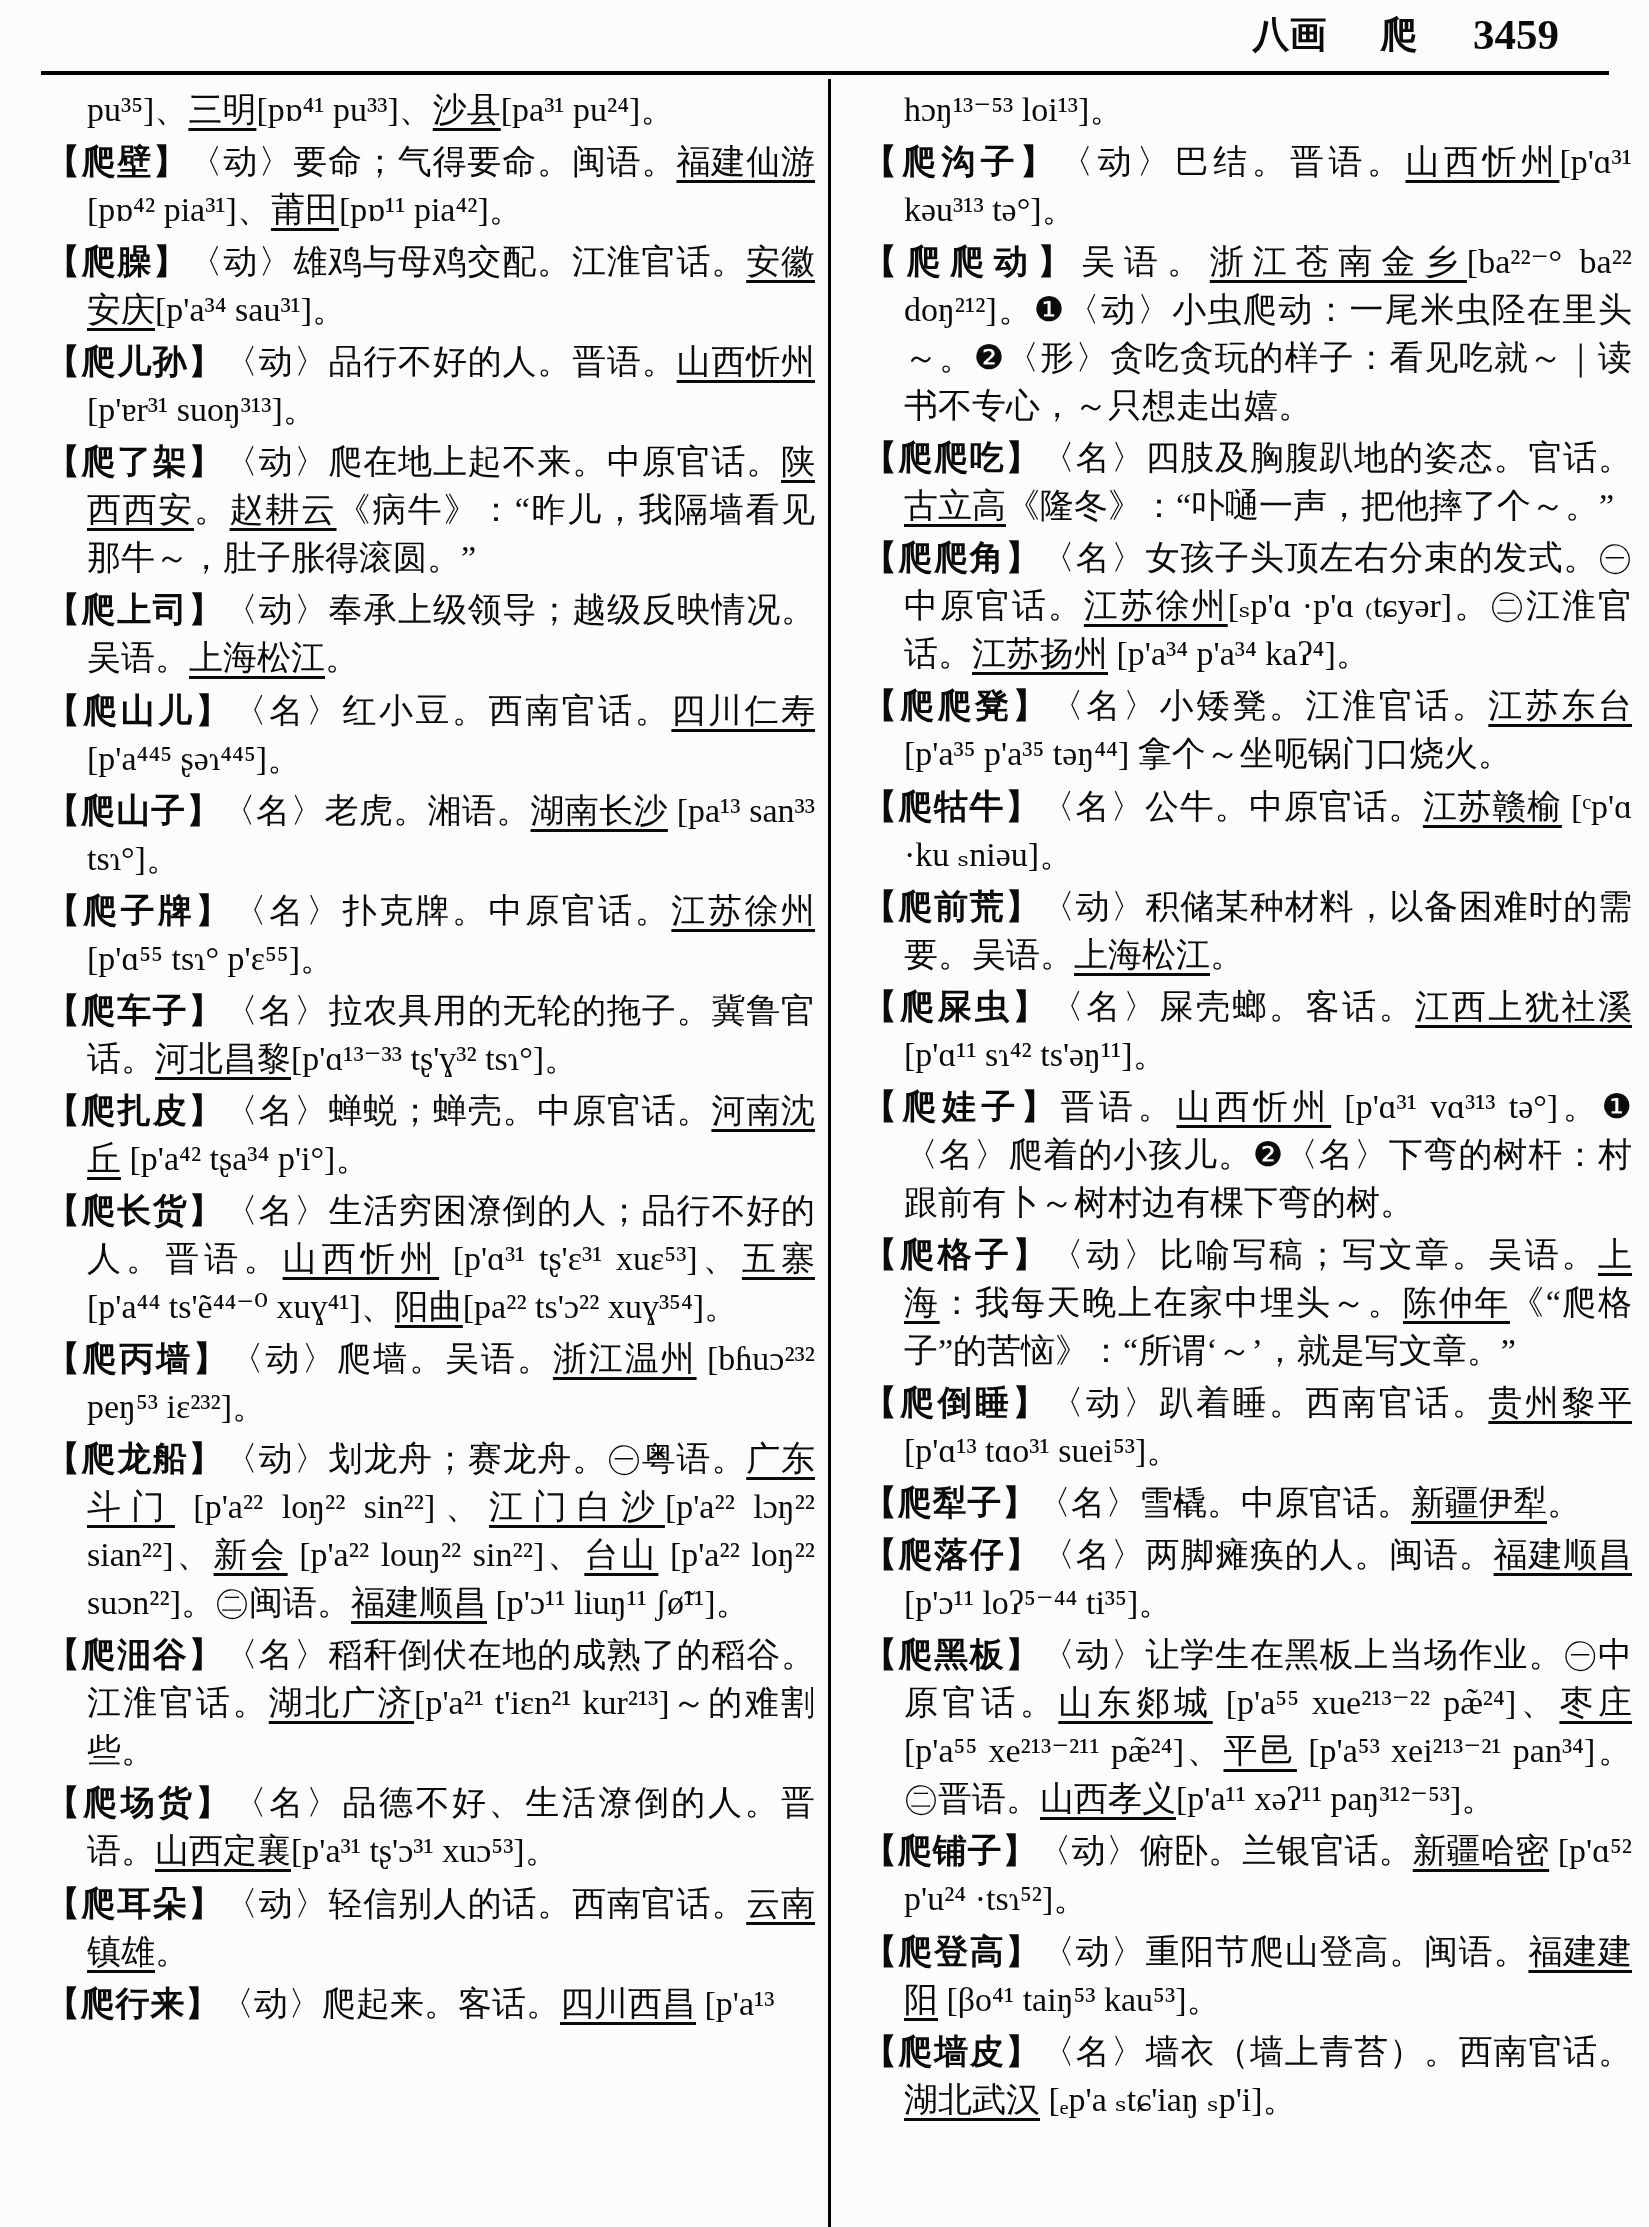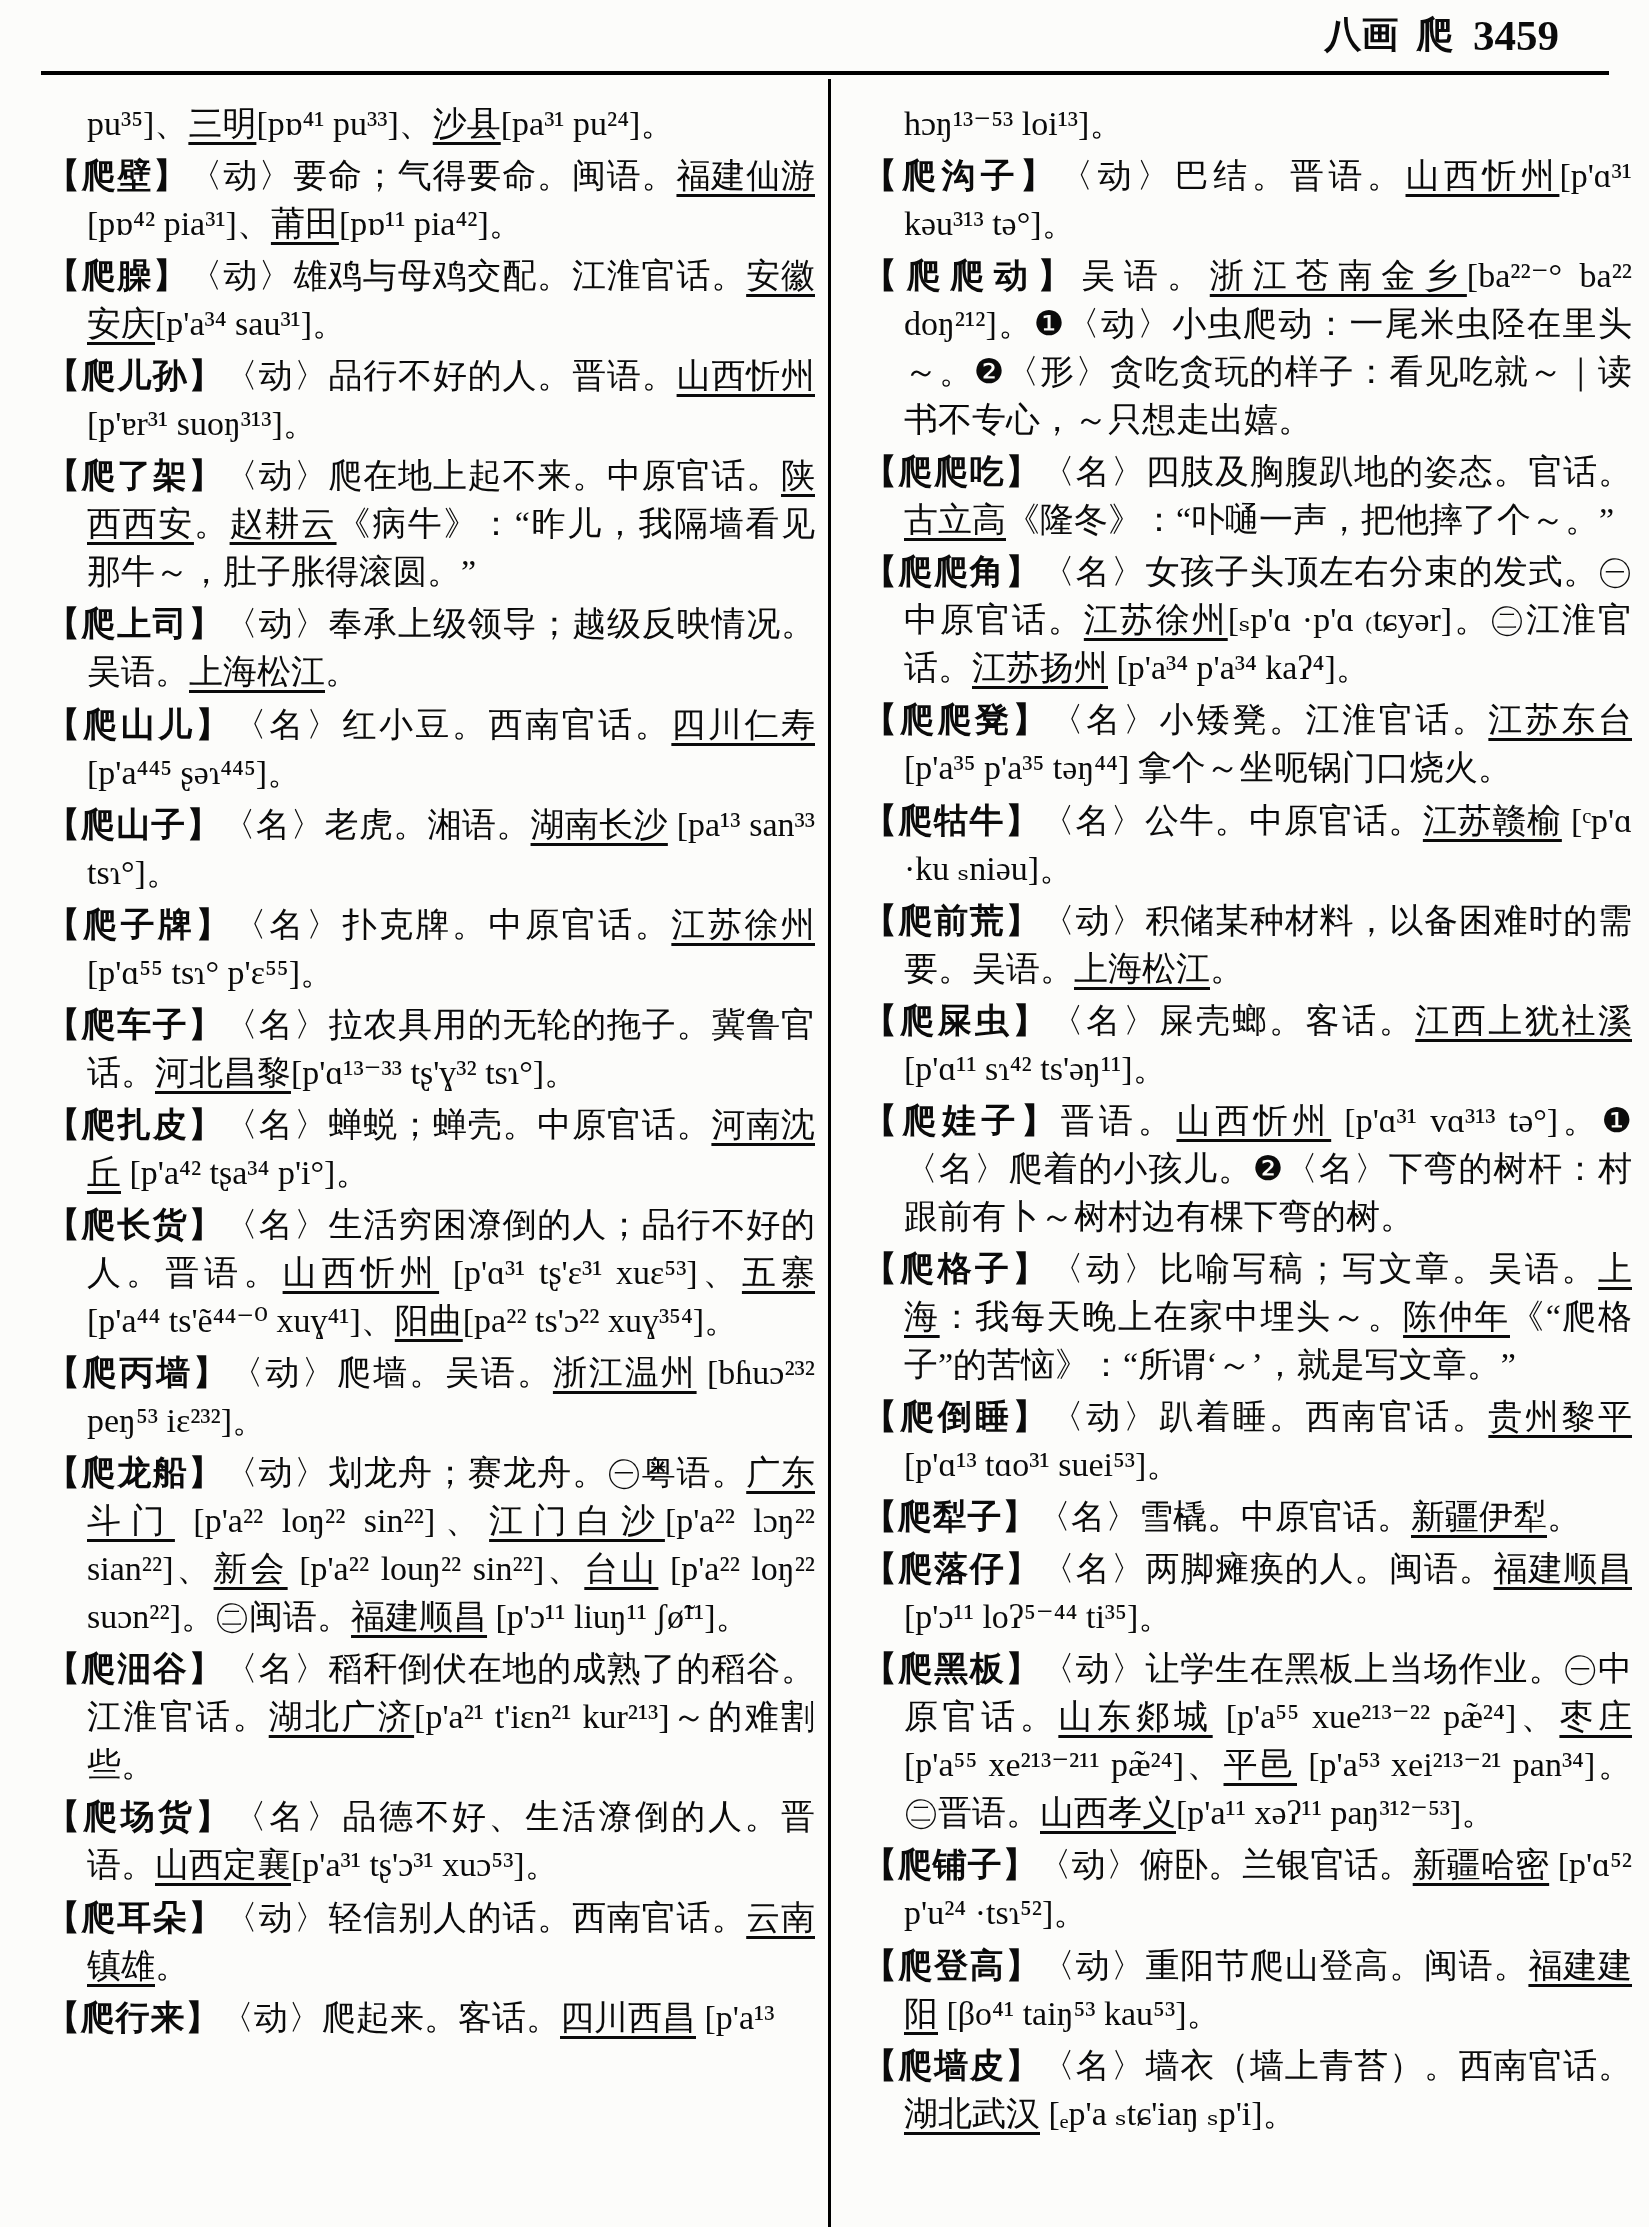--- a/index.html
+++ b/index.html
@@ -5,35 +5,35 @@
   html,body{margin:0;padding:0;}
   body{
     width:1650px;height:2227px;
     background:#fcfcfa;color:#0b0b0b;
     font-family:"Liberation Serif","DejaVu Serif",serif;
     overflow:hidden;position:relative;
   }
   .page{position:absolute;inset:0;}
   .header{
     position:absolute;top:10px;right:91px;
-    display:flex;align-items:center;gap:18px;
+    display:flex;align-items:flex-start;gap:54px;
     font-size:37px;font-weight:bold;margin-left:28px;
   }
   .header .char{letter-spacing:1.6px;}
   .pagenum{font-size:43px;font-weight:bold;}
   .rule{
     position:absolute;left:41px;right:41px;top:71px;height:4.1px;
     background:#000;
   }
   .divider{
     position:absolute;left:828px;top:79px;bottom:0;width:2.5px;
     background:#000;
   }
   .col{
-    position:absolute;top:100px;width:769px;
+    position:absolute;top:86px;width:769px;
     font-size:34px;line-height:48px;
     text-align:justify;text-justify:inter-character;
     max-height:2138px;overflow:hidden;
   }
   .colL{left:46px;}
   .colR{left:863px;}
   .entry{
     margin:0 0 4.1px 0;
     padding-left:41px;text-indent:-41px;
   }

